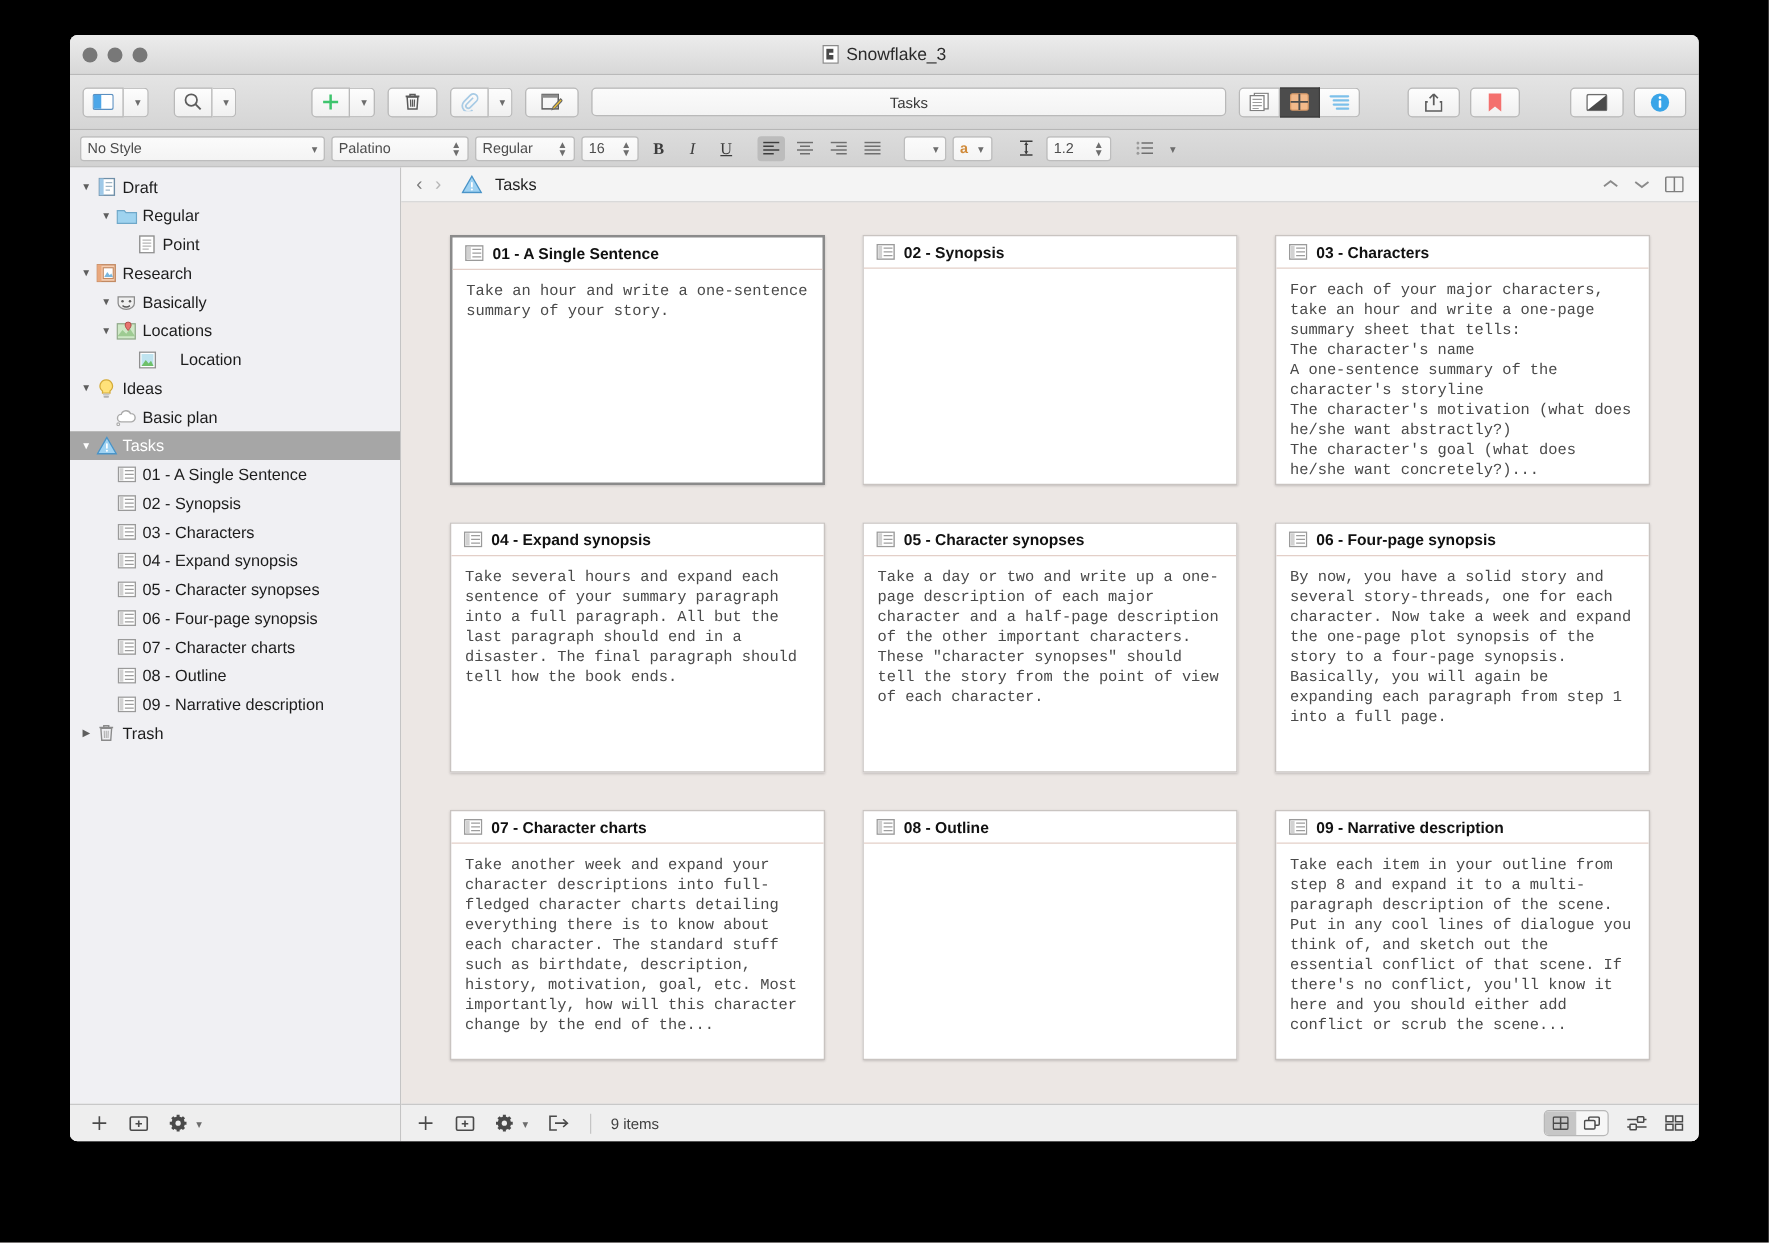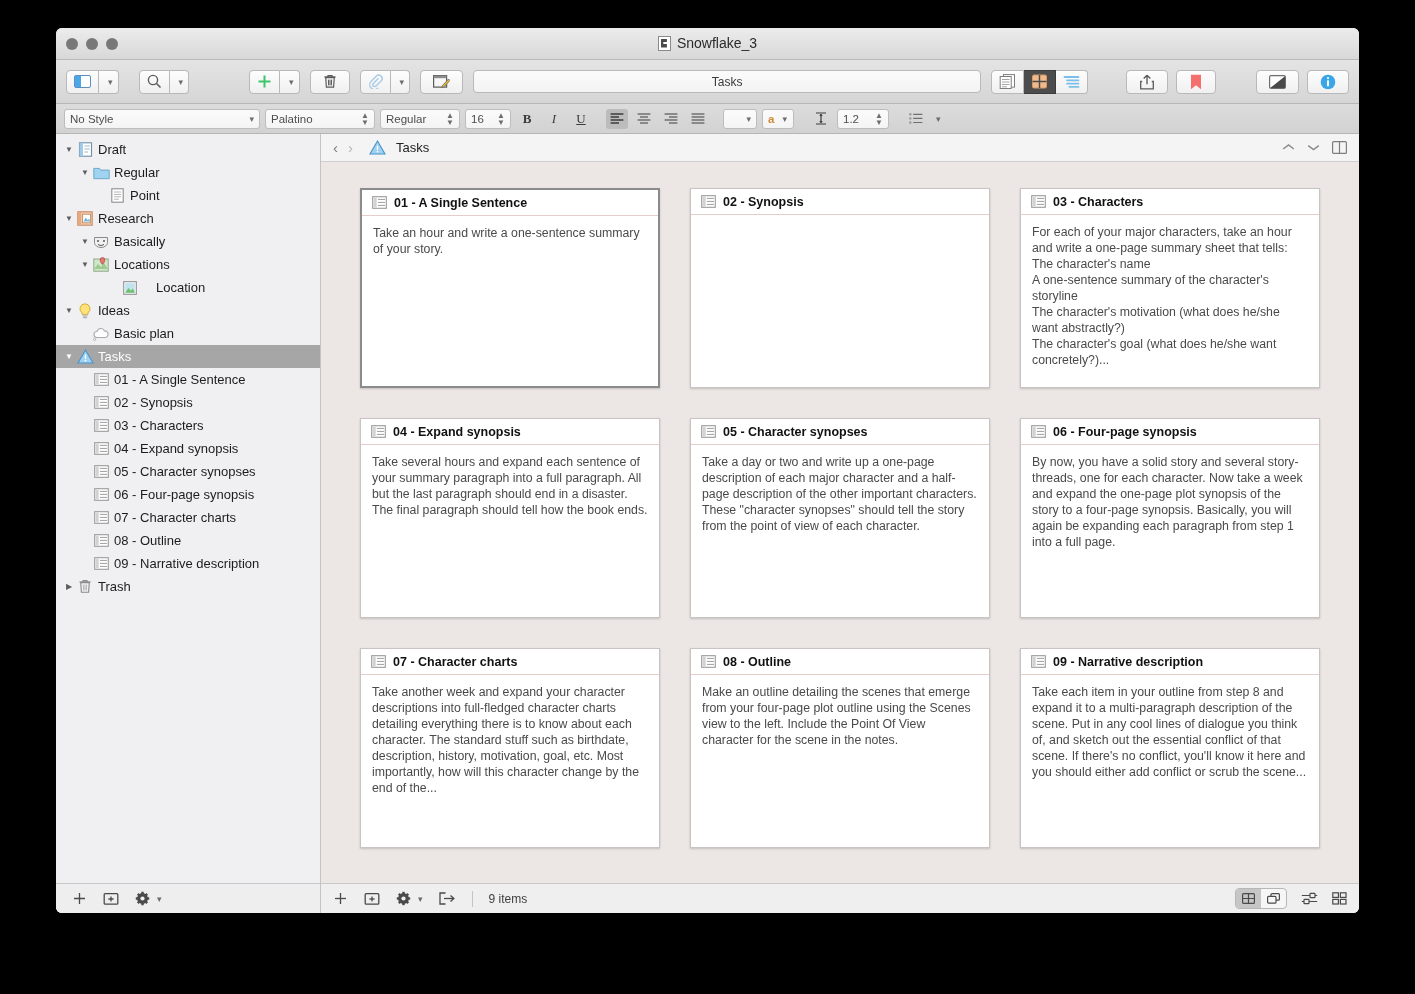--- a/index.html
+++ b/index.html
@@ -159,21 +159,21 @@
   .card-head {
     height: 26px; flex:0 0 26px;
     border-bottom: 1px solid #e3cfc8;
     display:flex; align-items:center; gap: 7px;
     padding: 0 10px;
     font-size: 12.5px; font-weight: bold; color:#111;
   }
   .card-body {
     flex:1; padding: 9px 11px;
     font-size: 12.3px; line-height: 16px; color:#4a4a4a;
-    white-space: pre-line; overflow:hidden;
+    white-space: pre-line; overflow:hidden;font-family:Liberation Mono, monospace;
   }
 
   .statusbar {
     height: 30px; background:#efefef; border-top:1px solid #c8c8c8;
     display:flex; align-items:center; padding: 0 12px; gap: 16px;
     flex:0 0 auto; font-size: 12px; color:#3f3f3f;
   }
   .vline { width:1px; height:16px; background:#c5c5c5; }
   .seg {
     display:flex; border:1px solid #b7b7b7; border-radius:4px; overflow:hidden;
@@ -512,21 +512,21 @@
             <span class="tri">▼</span>
             <span class="ico">
               <svg width="16" height="15" viewBox="0 0 16 15">
                 <rect x="0.8" y="2" width="14.4" height="12.2" fill="#cfe8c7" stroke="#8fa888" stroke-width="1"></rect>
                 <path d="M1 12 5 7l3 3 3-4 4 6z" fill="#9ecb92"></path>
                 <path d="M9.5 0.6a2.4 2.4 0 0 1 2.4 2.4c0 1.8-2.4 4.4-2.4 4.4S7.1 4.8 7.1 3A2.4 2.4 0 0 1 9.5.6z" fill="#e8736f" stroke="#b04e4a" stroke-width="0.8"></path>
               </svg>
             </span>
             <span>Locations</span>
           </div>
-          <div class="row" style="padding-left: 38px; gap: 13px;">
+          <div class="row" style="padding-left: 26px; gap: 13px;">
             <span class="tri"></span>
             <span class="ico">
               <svg width="14" height="14" viewBox="0 0 14 14">
                 <rect x="0.7" y="0.7" width="12.6" height="12.6" fill="#fff" stroke="#8f8f8f" stroke-width="1.1"></rect>
                 <rect x="2.2" y="2.2" width="9.6" height="9.6" fill="#bfe3ef"></rect>
                 <path d="M2.2 11.8 5.6 7l2.3 2.8L9.8 7.6l2 4.2z" fill="#6ec06a"></path>
               </svg>
             </span>
             <span>Location</span>
           </div>
@@ -911,21 +911,20 @@
                   <rect x="1.6" y="1.6" width="3.1" height="9.8" fill="#d2d2d2"></rect>
                   <g stroke="#9d9d9d" stroke-width="1">
                     <line x1="5.9" y1="3.4" x2="13" y2="3.4"></line>
                     <line x1="5.9" y1="6.4" x2="13" y2="6.4"></line>
                     <line x1="5.9" y1="9.4" x2="13" y2="9.4"></line>
                   </g>
                 </svg>
               </span>
               <span>08 - Outline</span>
             </div>
-            <div class="card-body">Make an outline detailing the scenes that emerge from your four-page plot outline using the Scenes view to the left. Include the Point Of View character for the scene in the notes.</div>
           </div>
           <div class="card">
             <div class="card-head">
               <span class="" style="display: flex; align-items: center;">
                 <svg width="15" height="13" viewBox="0 0 15 13">
                   <rect x="0.7" y="0.7" width="13.6" height="11.6" fill="#fff" stroke="#9a9a9a" stroke-width="1.1"></rect>
                   <rect x="1.6" y="1.6" width="3.1" height="9.8" fill="#d2d2d2"></rect>
                   <g stroke="#9d9d9d" stroke-width="1">
                     <line x1="5.9" y1="3.4" x2="13" y2="3.4"></line>
                     <line x1="5.9" y1="6.4" x2="13" y2="6.4"></line>

